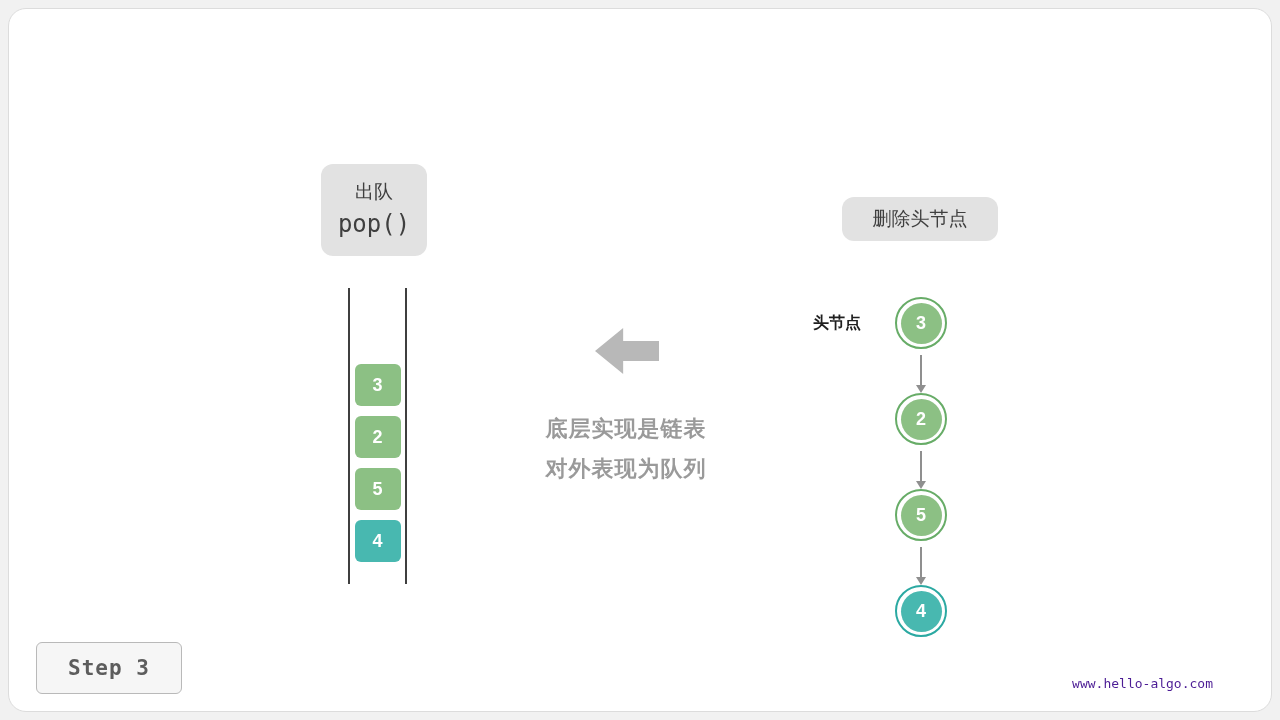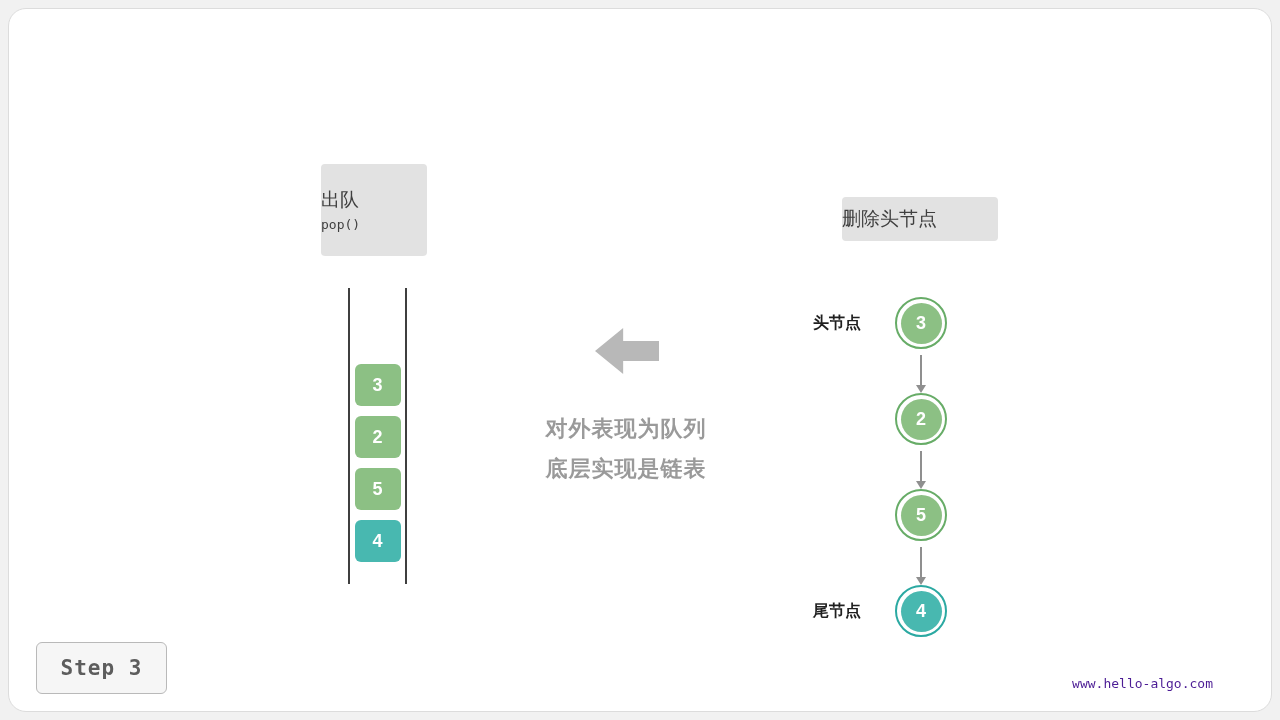--- a/index.html
+++ b/index.html
@@ -17,30 +17,31 @@
     left: 8px; top: 8px; right: 8px; bottom: 8px;
     background: #ffffff;
     border: 1px solid #dcdcdc;
     border-radius: 18px;
   }
 
   
   .op-label {
     position: absolute;
     background: var(--label-bg, #e2e2e2);
-    border-radius: 4px;
+    border-radius: 12px;
     color: #3f3f3f;
     display: flex;
     flex-direction: column;
+    align-items: center;
     justify-content: center;
     font-size: 19px;
     line-height: 1.55;
   }
   .dequeue-label { left: 312px; top: 155px; width: 106px; height: 92px; }
-  .dequeue-label .code-line { font-size: 13px; }
+  .dequeue-label .code-line { font-size: 24px; }
   .delete-label { left: 833px; top: 188px; width: 156px; height: 44px; }
 
   
   .queue-channel {
     position: absolute;
     left: 339px; top: 279px;
     width: 59px; height: 296px;
     border-left: 2px solid #3f3f3f;
     border-right: 2px solid #3f3f3f;
     display: flex;
@@ -145,21 +146,21 @@
     font-weight: bold;
     color: #1f1f1f;
   }
   .node-label.head { top: 288px; }
   .node-label.tail { top: 576px; }
 
   
   .step-box {
     position: absolute;
     left: 27px; top: 633px;
-    width: 131px; height: 52px;
+    width: 146px; height: 52px;
     background: #f6f6f6;
     border: 1.5px solid #b9b9b9;
     border-radius: 6px;
     display: flex;
     align-items: center;
     justify-content: center;
     font-family: "DejaVu Sans Mono", "Liberation Mono", monospace;
     font-weight: bold;
     font-size: 21px;
     color: #5d5d5d;
@@ -188,28 +189,27 @@
   <div class="queue-channel">
     <div class="q-item" data-color="green">3</div>
     <div class="q-item" data-color="green">2</div>
     <div class="q-item" data-color="green">5</div>
     <div class="q-item" data-color="teal">4</div>
   </div>
 
   <div class="big-arrow"></div>
 
   <div class="caption">
+    <div>底层实现是链表</div>
     <div>对外表现为队列</div>
-    <div>底层实现是链表</div>
   </div>
 
   <div class="op-label delete-label">删除头节点</div>
 
   <div class="node-label head">头节点</div>
-  <div class="node-label tail">尾节点</div>
 
   <div class="node n1" data-color="green">
     <div class="node-inner">3</div>
   </div>
   <div class="link-arrow a1"></div>
 
   <div class="node n2" data-color="green">
     <div class="node-inner">2</div>
   </div>
   <div class="link-arrow a2"></div>

